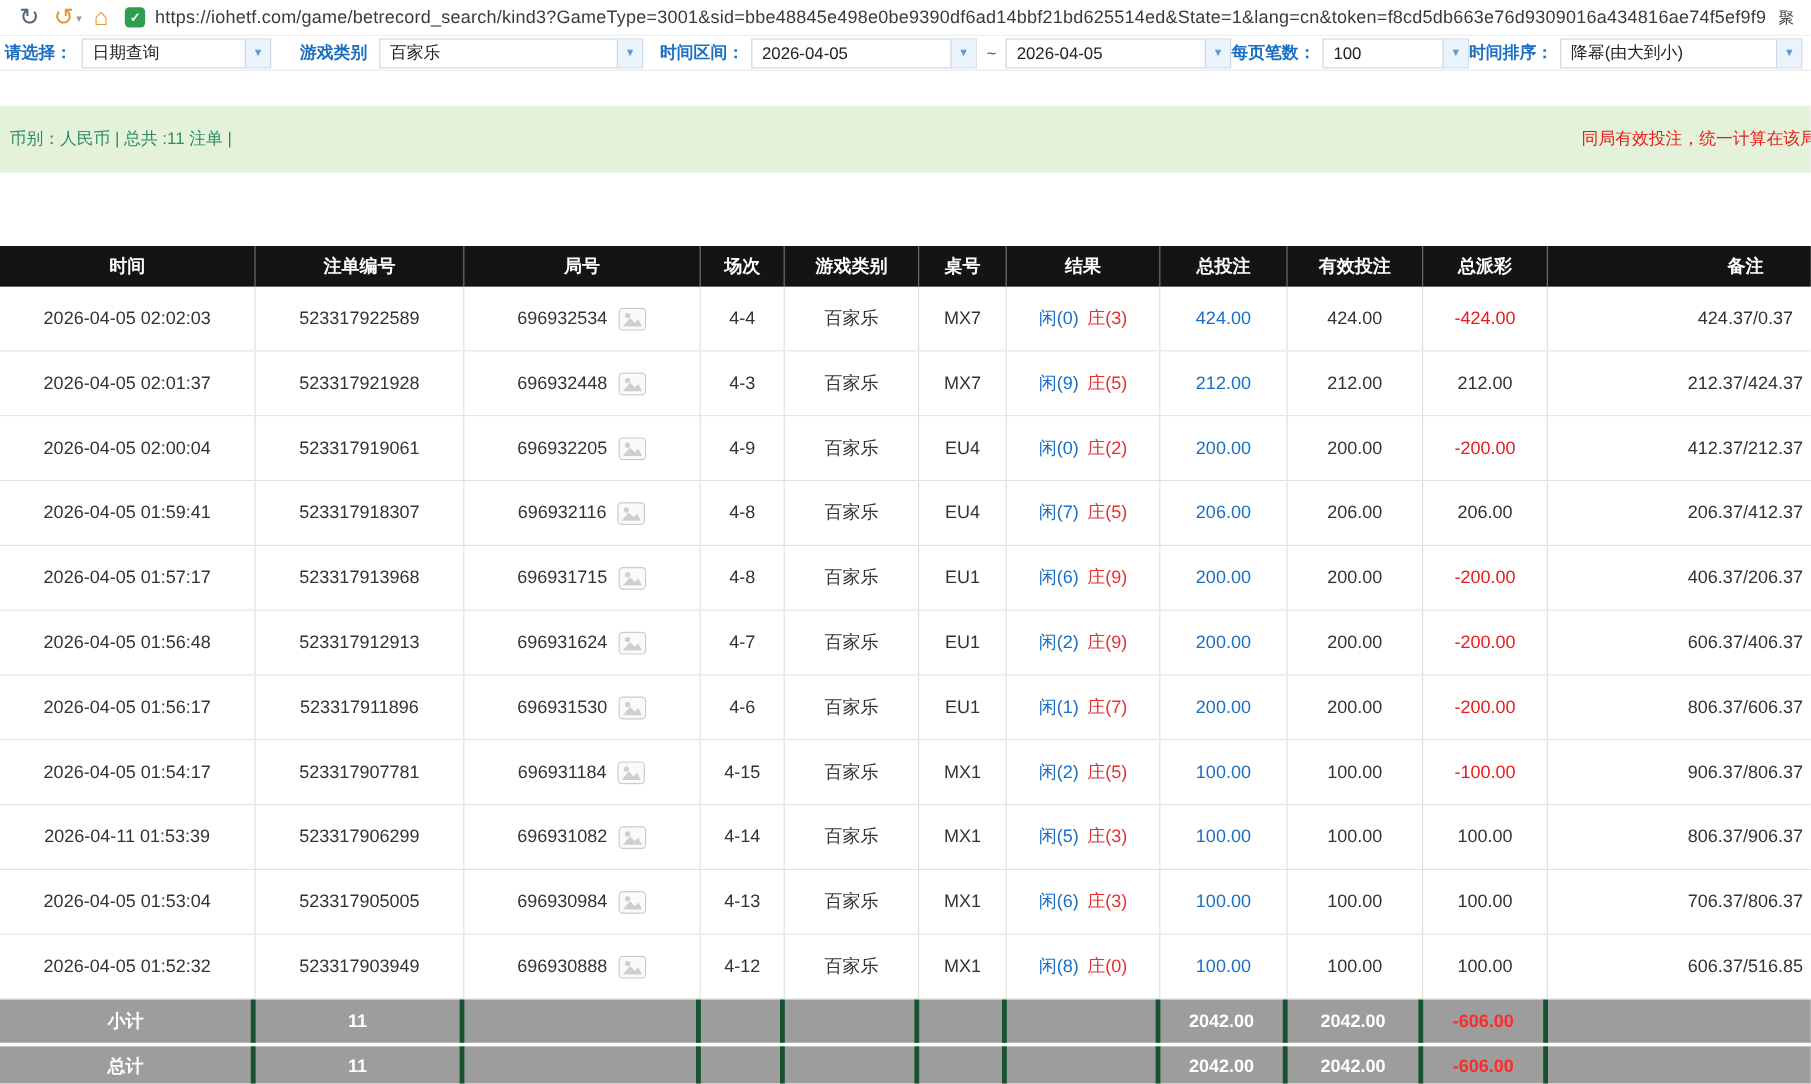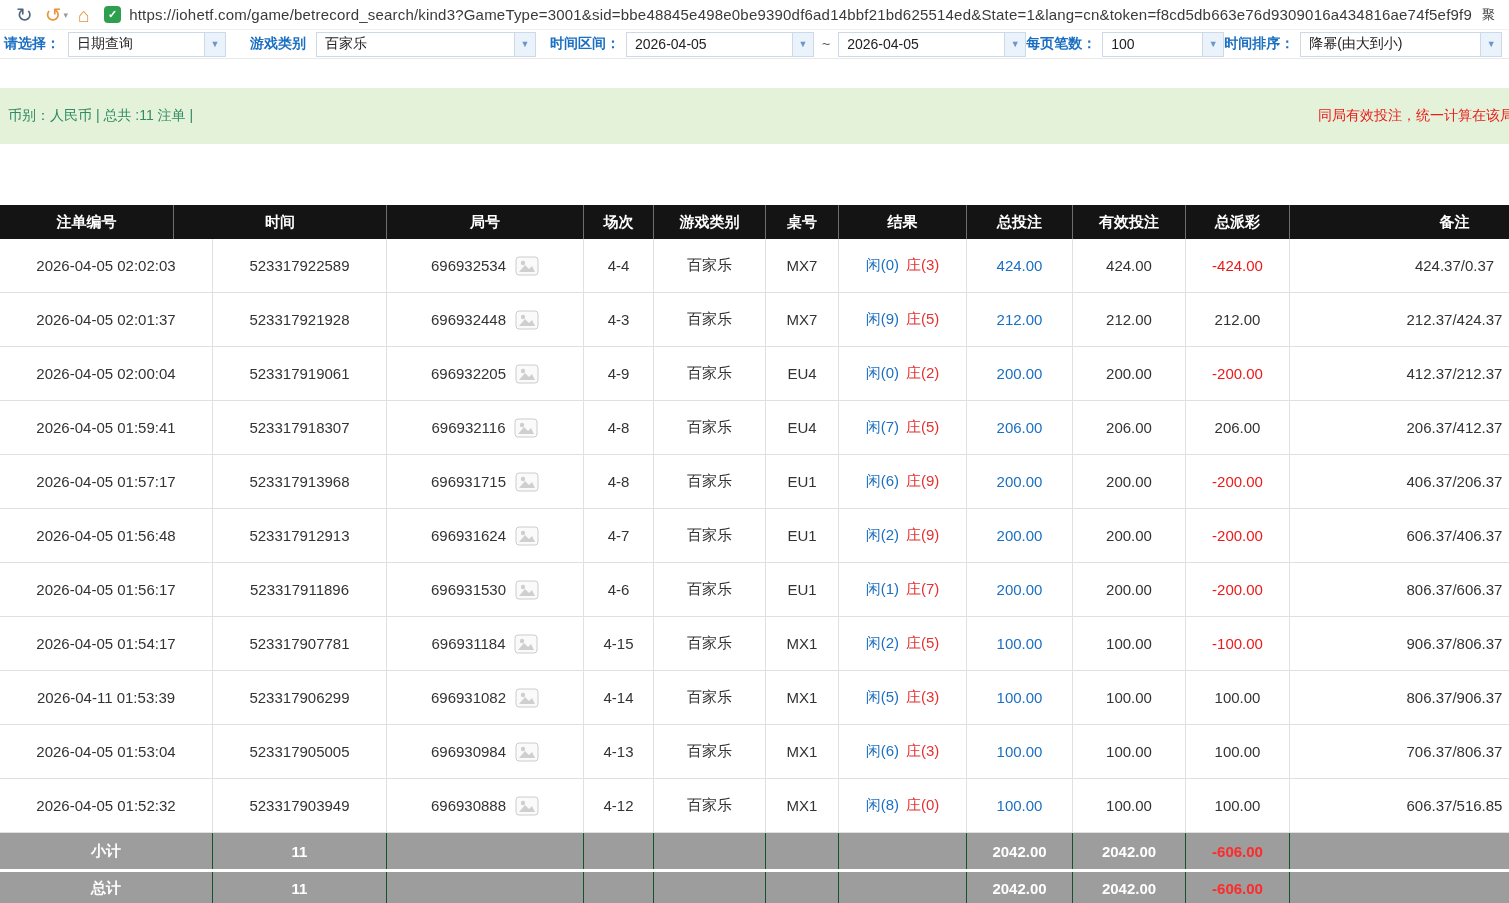--- a/index.html
+++ b/index.html
@@ -53,21 +53,21 @@
   .col-valid{width:113px;} .col-payout{width:104px;} .col-remark{width:330px;}
   .blue{ color:#1b6fc2; cursor:pointer; }
   .red, .neg{ color:#ea1a1a; }
   .player{ color:#1b6fc2; margin-right:7px; }
   .banker{ color:#e53030; }
   .replay-btn{ margin-left:9px; display:inline-flex; cursor:pointer; }
 
   .tfoot-row{ display:flex; height:36px; background:#9d9d9d; }
   .tfoot-row + .tfoot-row{ border-top:3px solid #fff; }
   .fcell{ display:flex; align-items:center; justify-content:center; font-size:15px; font-weight:bold; color:#fff;
-    border-right:1px solid #14532d; }
+    border-right:4px solid #14532d; }
   .fcell.red{ color:#ff2a2a; }
 </style>
 </head>
 <body>
 
 <div class="browser-bar">
   <button class="chrome-btn refresh-btn">↻</button>
   <button class="chrome-btn undo-btn">↺</button>
   <span class="undo-caret">▾</span>
   <button class="chrome-btn home-btn">⌂</button>
@@ -111,22 +111,22 @@
   </div>
 </div>
 
 <div class="info-bar">
   <span class="info-left">币别：人民币 | 总共 :11 注单 |</span>
   <span class="info-right">同局有效投注，统一计算在该局</span>
 </div>
 
 <div class="table-wrap">
   <div class="thead">
+    <div class="th col-time">时间</div>
     <div class="th col-bet">注单编号</div>
-    <div class="th col-time">时间</div>
     <div class="th col-round">局号</div>
     <div class="th col-session">场次</div>
     <div class="th col-game">游戏类别</div>
     <div class="th col-desk">桌号</div>
     <div class="th col-result">结果</div>
     <div class="th col-total">总投注</div>
     <div class="th col-valid">有效投注</div>
     <div class="th col-payout">总派彩</div>
     <div class="th col-remark">备注</div>
   </div>

